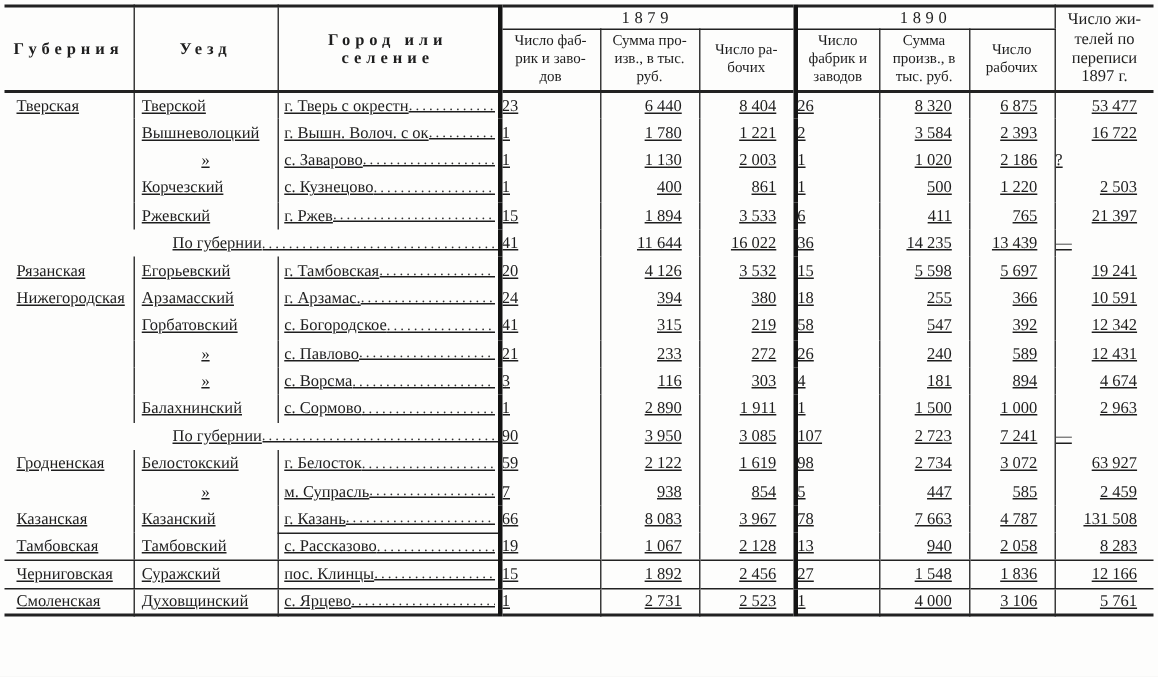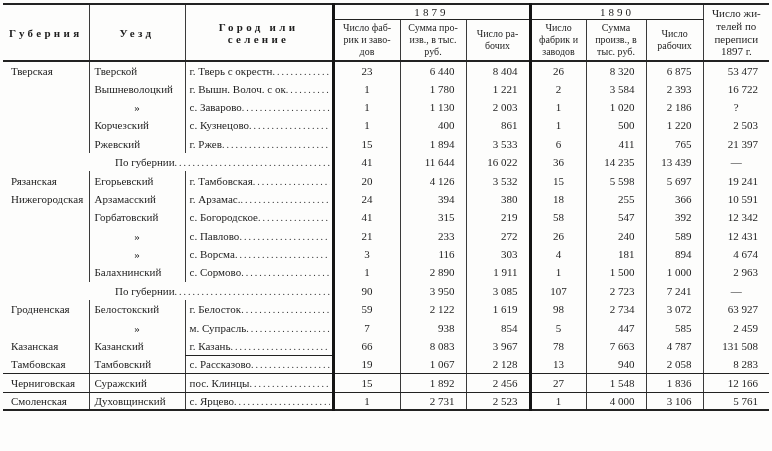--- a/index.html
+++ b/index.html
@@ -30,28 +30,28 @@
   thead{border-bottom:2px solid var(--mid);}
   tr.h-row1 th{height:14px;font-size:11px;}
   tr.h-row2 th{height:40px;font-size:10px;line-height:1.18;}
   .sp{letter-spacing:0.30em;font-weight:bold;}
   .yr{letter-spacing:0.28em;}
   .h-pop{font-size:10px;line-height:1.18;}
   .bl-thin{border-left:1px solid var(--thin);}
   .bl-thick{border-left:3px solid var(--thick);}
   .bb-thin{border-bottom:1.5px solid var(--mid);}
   td{vertical-align:middle;font-size:11px;padding:0;overflow:hidden;white-space:nowrap;}
-  tr.body-row{height:18.4px;}
+  tr.body-row{height:18.4px;text-decoration:underline;}
   .c1{padding-left:8px;text-align:left;}
   .c2{padding-left:5px;text-align:left;}
   .c2.ditto{text-align:center;padding-left:0;}
   .c3{padding:0 2px 0 4px;}
   .num-r{text-align:right;padding-right:11px;}
-  .num-c{text-align:center;padding-right:0;}
-  .leader-wrap{display:flex;align-items:flex-end;width:100%;}
+  .num-c{text-align:left;padding-right:0;}
+  .leader-wrap{display:flex;align-items:center;width:100%;}
   .place,.sum-label{white-space:nowrap;}
   .dots{flex:1 1 auto;overflow:hidden;white-space:nowrap;font-size:10px;letter-spacing:2px;color:#2f2f2f;min-width:0;}
   .dots::after{content:"..........................................................................";}
   .c-merged{padding-left:112px;}
   tr.rule-below td{border-bottom:1.5px solid var(--mid);}
   td.rule-below-cell{border-bottom:1.3px solid var(--mid);}
 </style>
 </head>
 <body>
 

